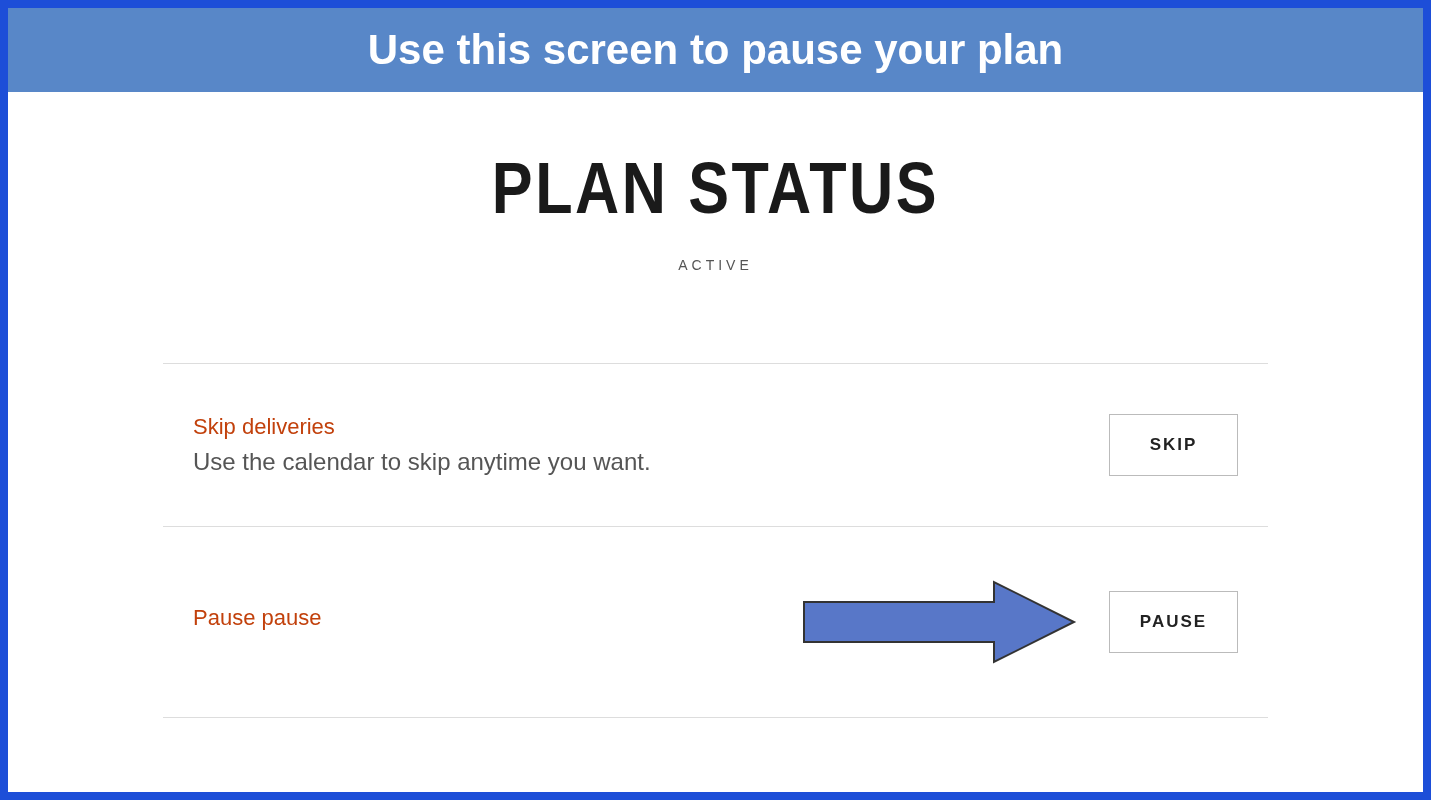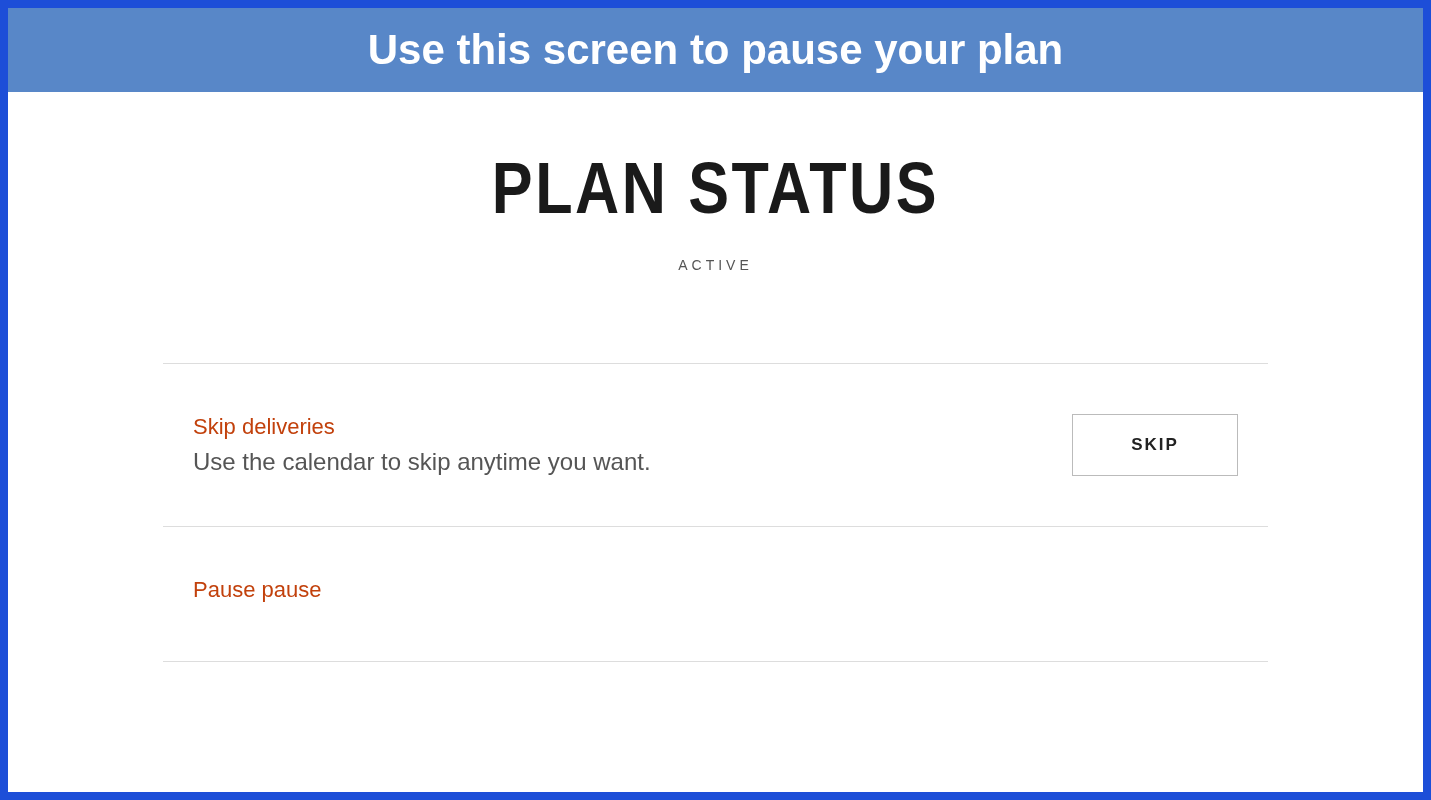--- a/index.html
+++ b/index.html
@@ -90,21 +90,21 @@
       gap: 30px;
     }
     .action-button {
       border: 1px solid #bbb;
       background: #fff;
       color: #222;
       font-size: 17px;
       font-weight: bold;
       letter-spacing: 2px;
       padding: 20px 0;
-      width: 166px;
+      width: 129px;
       text-align: center;
       cursor: pointer;
       font-family: inherit;
     }
     .arrow-svg {
       display: block;
     }
   </style>
 </head>
 <body>
@@ -123,17 +123,23 @@
         </div>
         <div class="row-right">
           <button class="action-button">SKIP</button>
         </div>
       </div>
 
       <div class="row">
         <div class="row-text">
           <div class="row-title">Pause pause</div>
         </div>
+        <div class="row-right">
+          <svg class="arrow-svg" width="280" height="90" viewBox="0 0 280 90">
+            <polygon points="5,25 195,25 195,5 275,45 195,85 195,65 5,65" fill="#5877c8" stroke="#333" stroke-width="2"></polygon>
+          </svg>
+          <button class="action-button">PAUSE</button>
+        </div>
       </div>
 
     </div>
   </div>
 </div>
 
 </body></html>

